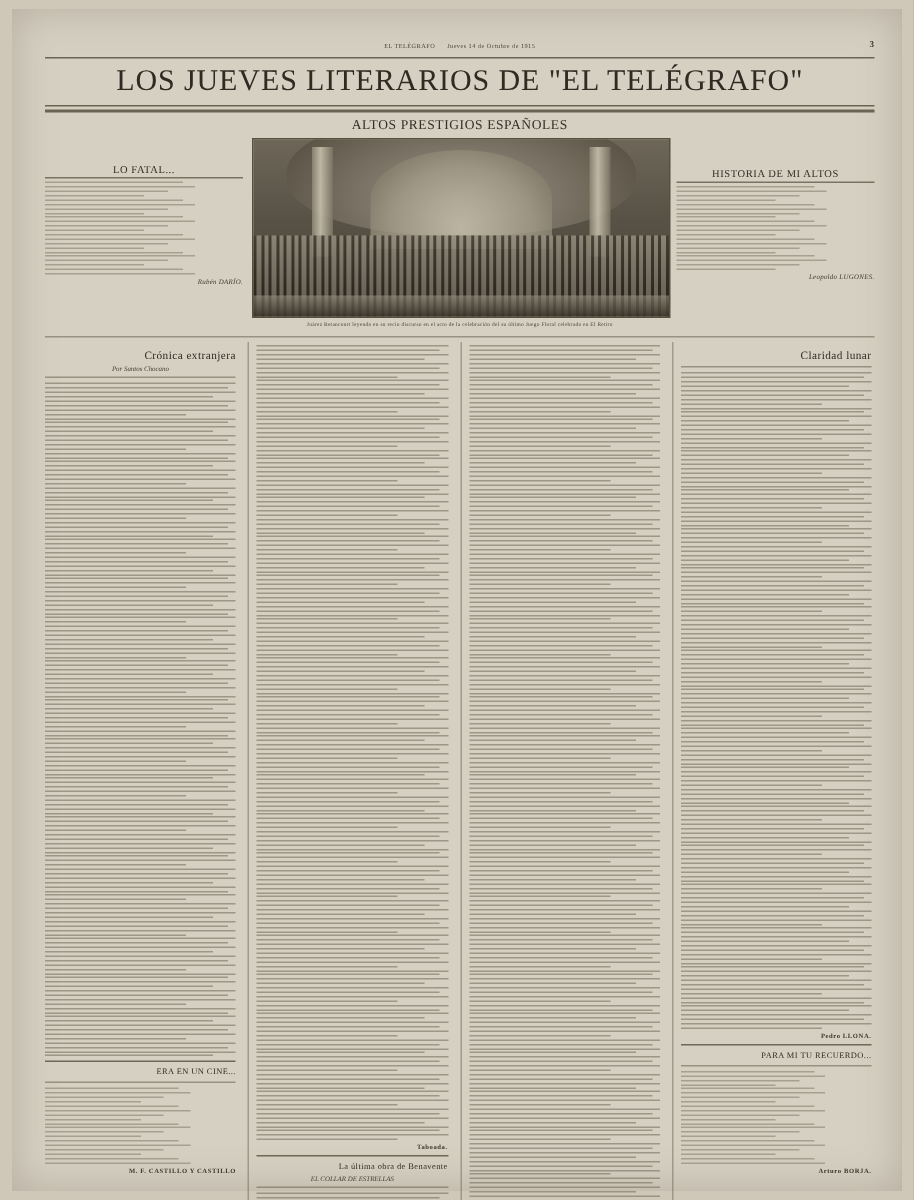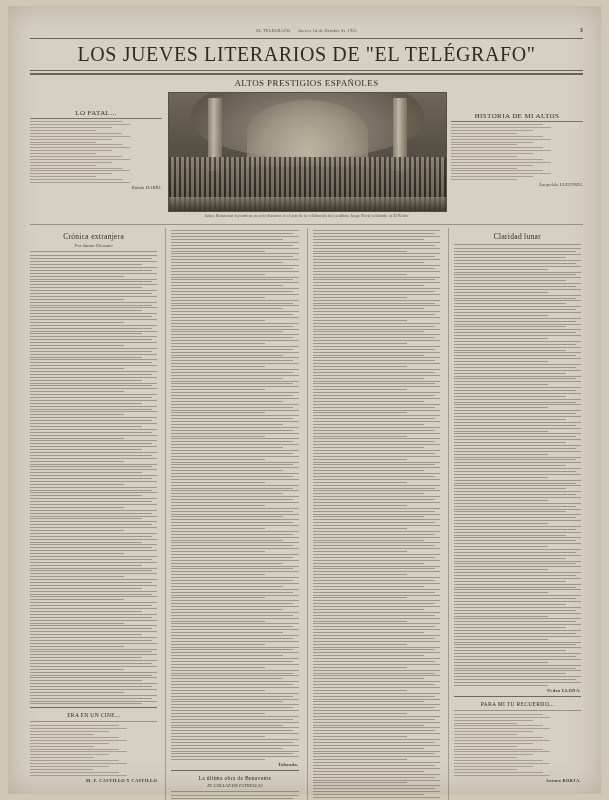--- a/index.html
+++ b/index.html
@@ -215,21 +215,21 @@
     border-left: 1px solid rgba(110,102,86,0.5);
     padding-left: 5px;
   }
   .col-inner { padding-right: 2px; }
 
   .hdr {
     font-size: 7.5px;
     color: #2f2b23;
     letter-spacing: 0.3px;
     margin: 4px 0 2px 0;
-    text-align: center;
+    text-align: right;
   }
   .hdr.small { font-size: 5.6px; }
   .sub {
     font-size: 4.6px;
     font-style: italic;
     color: #413c32;
     text-align: center;
     margin-bottom: 2px;
   }
   .divider {

